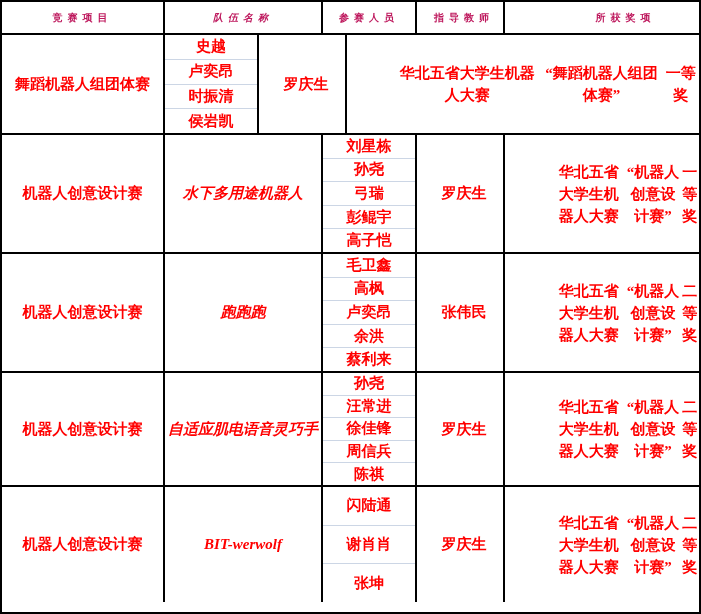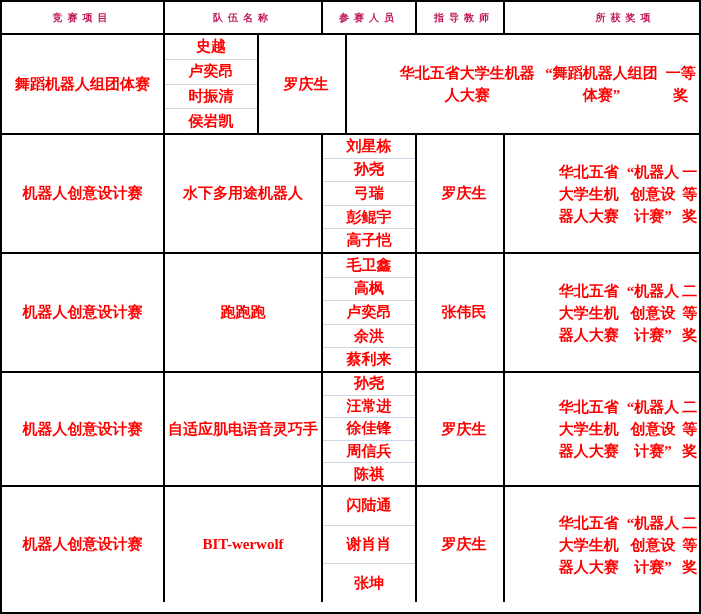--- a/index.html
+++ b/index.html
@@ -39,21 +39,21 @@
     display: flex;
     align-items: center;
     justify-content: center;
     text-align: center;
     color: #ff0000;
     font-size: 15px;
     overflow: hidden;
   }
   .cell:last-child { border-right: none; }
   .c1 { width: 163px; }
-  .c2 { width: 158px; }
+  .c2 { width: 158px; font-style: italic; }
   .c3 { width: 94px; }
   .c4 { width: 88px; padding-left: 8px; }
   .c5 { flex: 1; margin-left: 47px; }
 
   .row-header .cell {
     color: #be185d;
     letter-spacing: 5px;
     font-size: 10px;
   }
 

